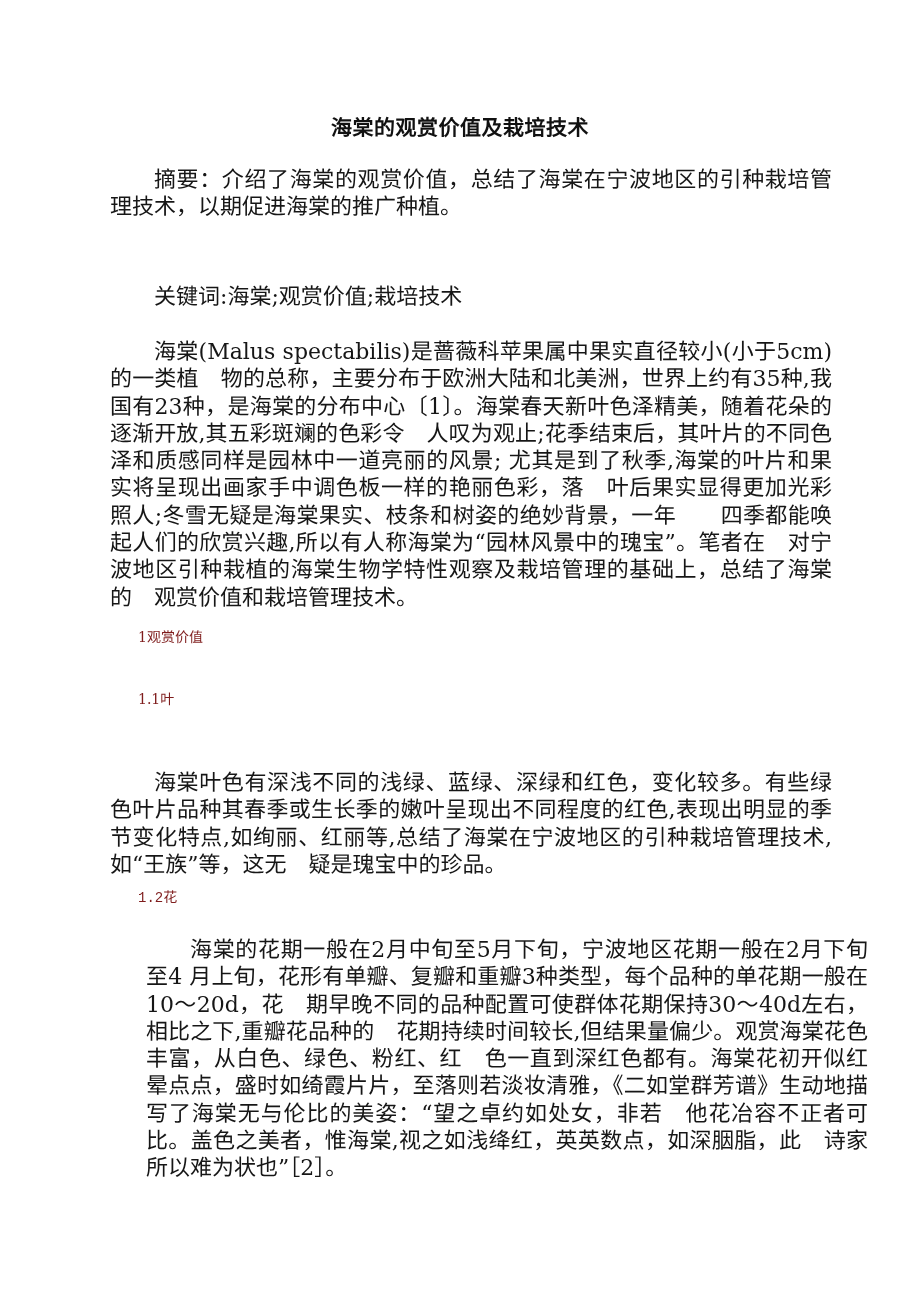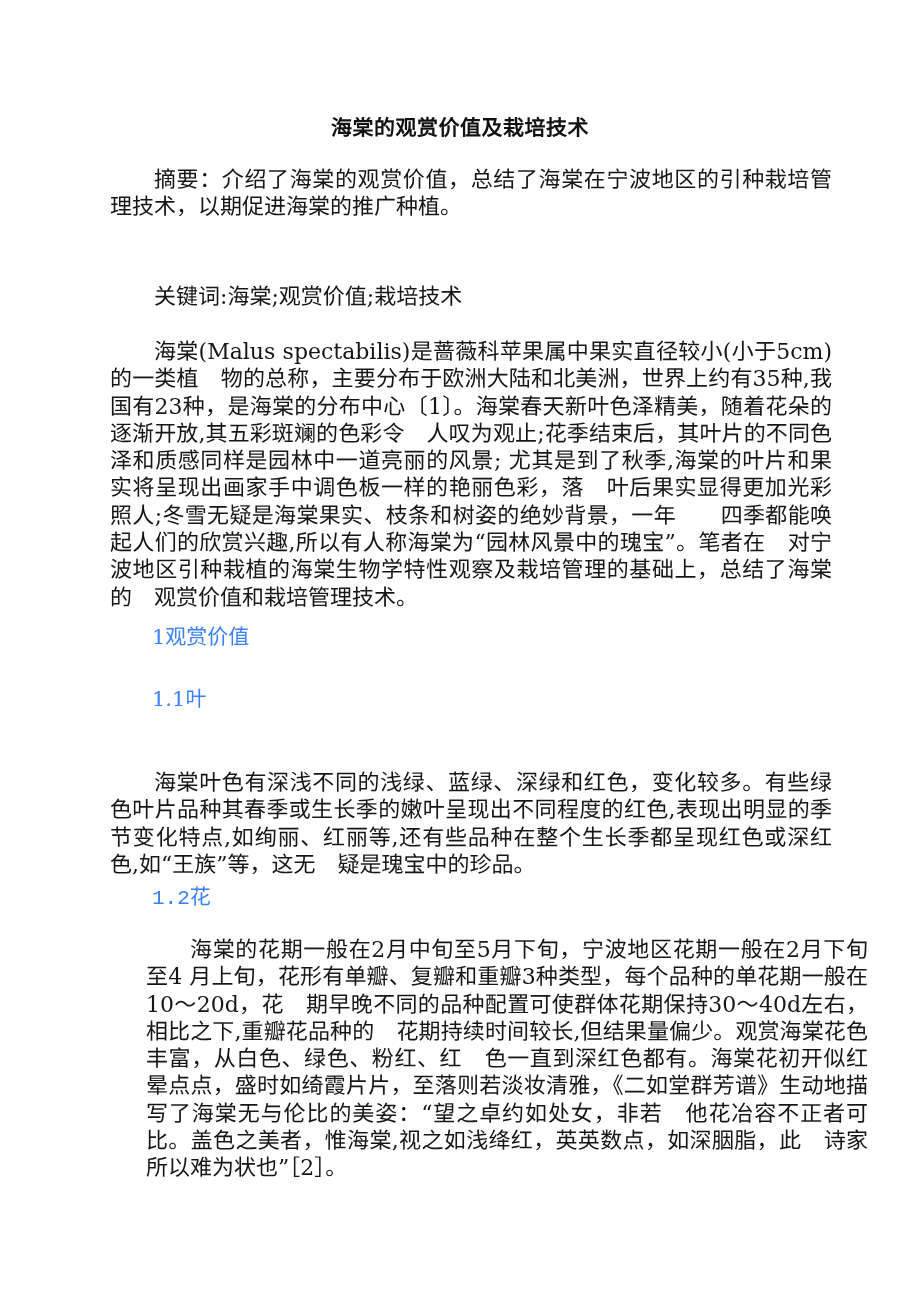--- a/index.html
+++ b/index.html
@@ -55,25 +55,25 @@
     text-align: justify;
     text-justify: inter-ideograph;
     text-indent: 2em;
     color: #161616;
     word-break: break-all;
   }
 
   h2.section-heading,
   h3.section-heading {
     margin: 0;
-    font-size: 21px;
+    font-size: 14px;
     line-height: 27.3px;
     font-weight: normal;
     text-indent: 2em;
-    color: #3b82f6;
+    color: #7f1d1d;
   }
 
   
   .blk { position: absolute; left: 0; width: 722px; }
 
   .blk-abstract  { top: 166px; }
   .blk-keywords  { top: 239px; margin-top: 44px; }
   .blk-intro     { top: 338px; }
   .blk-sec1      { top: 624px; }
   .blk-sec11     { top: 686px; }
@@ -107,21 +107,21 @@
 
     <div class="blk blk-sec1">
       <h2 class="section-heading">1观赏价值</h2>
     </div>
 
     <div class="blk blk-sec11">
       <h3 class="section-heading">1.1叶</h3>
     </div>
 
     <div class="blk blk-sec11-p">
-      <p class="body-text">海棠叶色有深浅不同的浅绿、蓝绿、深绿和红色，变化较多。有些绿色叶片品种其春季或生长季的嫩叶呈现出不同程度的红色,表现出明显的季节变化特点,如绚丽、红丽等,还有些品种在整个生长季都呈现红色或深红色,如“王族”等，这无　疑是瑰宝中的珍品。</p>
+      <p class="body-text">海棠叶色有深浅不同的浅绿、蓝绿、深绿和红色，变化较多。有些绿色叶片品种其春季或生长季的嫩叶呈现出不同程度的红色,表现出明显的季节变化特点,如绚丽、红丽等,总结了海棠在宁波地区的引种栽培管理技术,如“王族”等，这无　疑是瑰宝中的珍品。</p>
     </div>
 
     <div class="blk blk-sec12">
       <h3 class="section-heading">1.2花</h3>
     </div>
 
     <div class="blk blk-sec12-p">
       <p class="body-text">海棠的花期一般在2月中旬至5月下旬，宁波地区花期一般在2月下旬至4 月上旬，花形有单瓣、复瓣和重瓣3种类型，每个品种的单花期一般在10〜20d，花　期早晚不同的品种配置可使群体花期保持30〜40d左右，相比之下,重瓣花品种的　花期持续时间较长,但结果量偏少。观赏海棠花色丰富，从白色、绿色、粉红、红　色一直到深红色都有。海棠花初开似红晕点点，盛时如绮霞片片，至落则若淡妆清雅，《二如堂群芳谱》生动地描写了海棠无与伦比的美姿：“望之卓约如处女，非若　他花冶容不正者可比。盖色之美者，惟海棠,视之如浅绛红，英英数点，如深胭脂，此　诗家所以难为状也”［2］。</p>
     </div>
 

